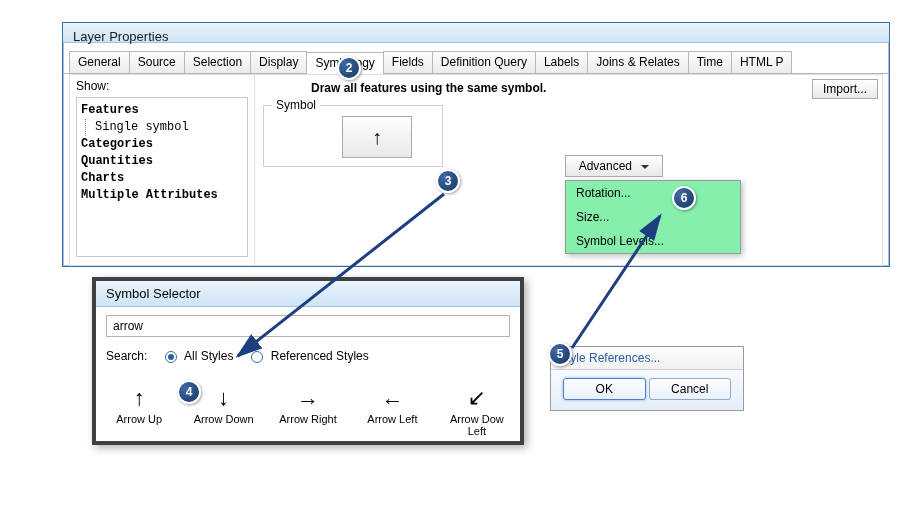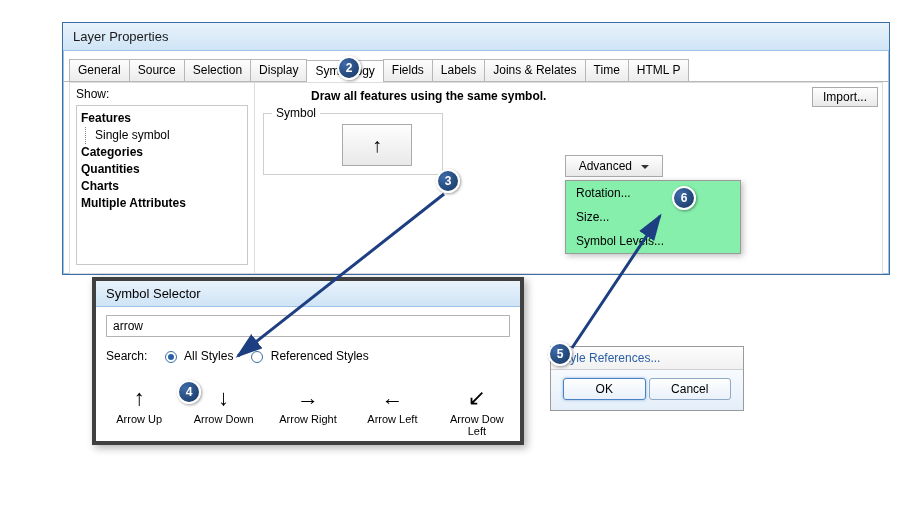--- a/index.html
+++ b/index.html
@@ -17,21 +17,21 @@
     .lp-window {
       position: absolute;
       left: 62px;
       top: 22px;
       width: 828px;
       background: #fff;
       border: 1px solid #3a6ea5;
       box-shadow: 0 0 0 1px #9cc2e5 inset;
     }
     .lp-title {
-      height: 28px;
+      height: 20px;
       background: linear-gradient(#e9f3fb, #cfe4f6);
       border-bottom: 1px solid #9cc2e5;
       padding: 6px 10px 0 10px;
       font-size: 13px;
       color: #1a1a1a;
     }
     .lp-tabs {
       display: flex;
       padding: 8px 6px 0 6px;
       gap: 0;
@@ -59,21 +59,21 @@
       position: relative;
       height: 192px;
     }
     .lp-left {
       width: 185px;
       border-right: 1px solid #ddd;
       padding: 4px 6px;
     }
     .lp-left .show-label { font-size: 12px; margin-bottom: 4px; }
     .lp-tree { border: 1px solid #c9c9c9; padding: 4px; height: 160px; }
-    .tree-item { font-size: 12px; line-height: 17px; }
+    .tree-item { font-size: 12px; line-height: 17px; font-family: Liberation Mono, monospace; }
     .bold { font-weight: bold; }
     .indent { padding-left: 14px; position: relative; }
     .indent::before {
       content: "";
       position: absolute;
       left: 4px; top: 0; width: 1px; height: 100%;
       border-left: 1px dotted #888;
     }
 
     .lp-right {
@@ -278,20 +278,21 @@
 <div class="lp-window">
   <div class="lp-title">Layer Properties</div>
 
   <div class="lp-tabs">
     <div class="lp-tab">General</div>
     <div class="lp-tab">Source</div>
     <div class="lp-tab">Selection</div>
     <div class="lp-tab">Display</div>
     <div class="lp-tab active">Symbology</div>
     <div class="lp-tab">Fields</div>
+    <div class="lp-tab">Definition Query</div>
     <div class="lp-tab">Labels</div>
     <div class="lp-tab">Joins &amp; Relates</div>
     <div class="lp-tab">Time</div>
     <div class="lp-tab">HTML P</div>
   </div>
 
   <div class="lp-body">
     <div class="lp-left">
       <div class="show-label">Show:</div>
       <div class="lp-tree">

